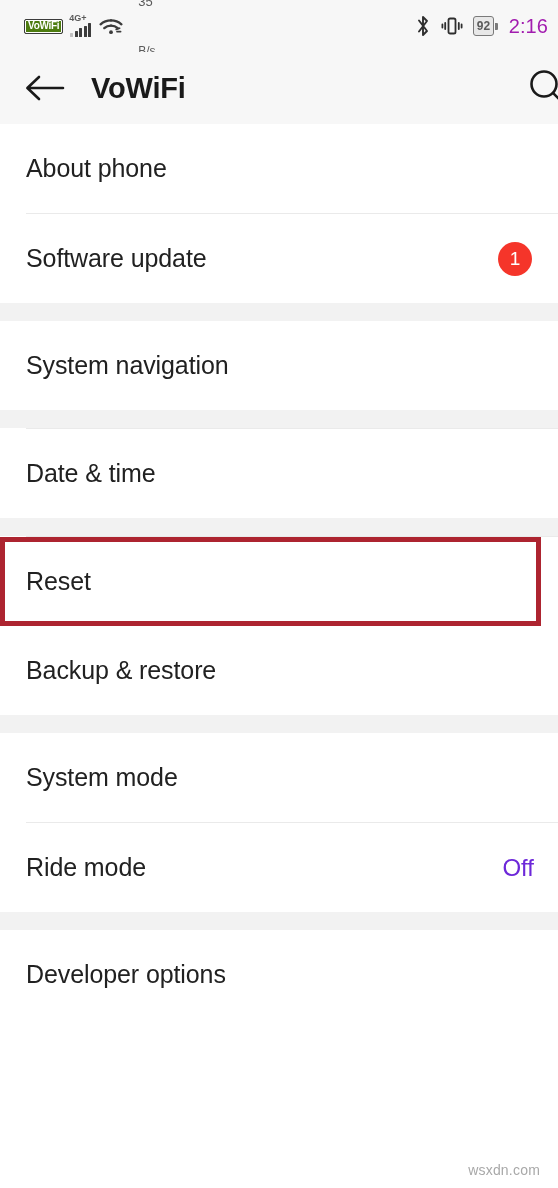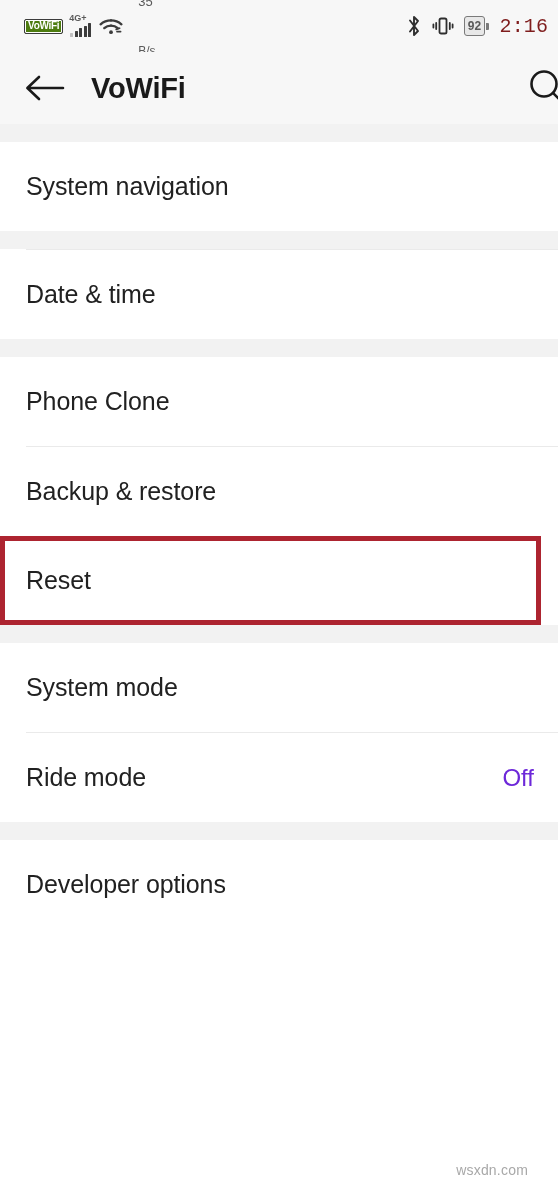--- a/index.html
+++ b/index.html
@@ -109,24 +109,23 @@
   }
   .battery-tip {
     width: 2.5px;
     height: 7px;
     background: #7a7a7a;
     border-radius: 0 1px 1px 0;
     margin-left: 1px;
   }
   .clock {
     font-size: 20px;
-    color: #7f1d1d;
+    color: #a21caf;
     letter-spacing: 0.1px;
     margin-left: 2px;
-    font-family: Liberation Mono, monospace;
   }
 
   
   .app-bar {
     height: 72px;
     background: #f7f7f7;
     display: flex;
     align-items: center;
     padding-left: 24px;
     box-sizing: border-box;
@@ -208,21 +207,21 @@
 
   
   .row.highlighted {
     outline: 5px solid #ad2430;
     outline-offset: -5px;
     width: 541px;
   }
 
   .watermark {
     position: absolute;
-    right: 30px;
+    right: 18px;
     bottom: 10px;
     font-size: 14px;
     color: #a8a8a8;
     letter-spacing: 0.2px;
     font-family: "Liberation Sans", sans-serif;
   }
 </style>
 </head>
 <body>
 
@@ -296,45 +295,52 @@
     <span style="display:flex;">
       <svg width="44" height="44" viewBox="0 0 44 44">
         <circle cx="18" cy="18" r="12.5" fill="none" stroke="#1a1a1a" stroke-width="2.6"></circle>
         <path d="M27.2 27.2L38 38" stroke="#1a1a1a" stroke-width="2.6" stroke-linecap="round"></path>
       </svg>
     </span>
   </div>
 </div>
 
 <div class="list">
+    <div class="section">
+      <div class="row">
+        <span class="label">About phone</span>
+      </div>
+      <div class="divider"></div>
+      <div class="row">
+        <span class="label">Software update</span>
+        <span class="badge">1</span>
+      </div>
+    </div>
     <div class="gap"></div>
     <div class="section">
       <div class="row">
         <span class="label">System navigation</span>
       </div>
     </div>
     <div class="gap"></div>
     <div class="section">
       <div class="divider"></div>
       <div class="row">
         <span class="label">Date &amp; time</span>
       </div>
     </div>
     <div class="gap"></div>
     <div class="section">
-      <div class="row">
-        <span class="label">Phone Clone</span>
-      </div>
       <div class="divider"></div>
-      <div class="row">
-        <span class="label">Backup &amp; restore</span>
-      </div>
       <div class="row highlighted">
         <span class="label">Reset</span>
       </div>
+      <div class="row">
+        <span class="label">Backup &amp; restore</span>
+      </div>
     </div>
     <div class="gap"></div>
     <div class="section">
       <div class="row">
         <span class="label">System mode</span>
       </div>
       <div class="divider"></div>
       <div class="row">
         <span class="label">Ride mode</span>
         <span class="value">Off</span>

